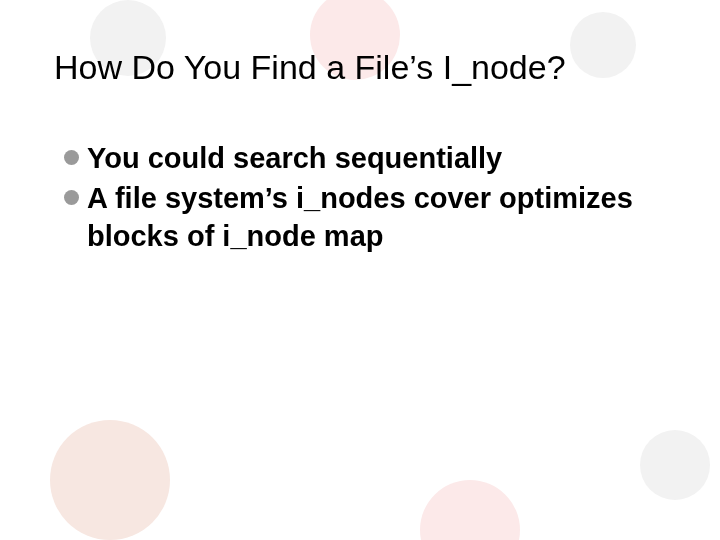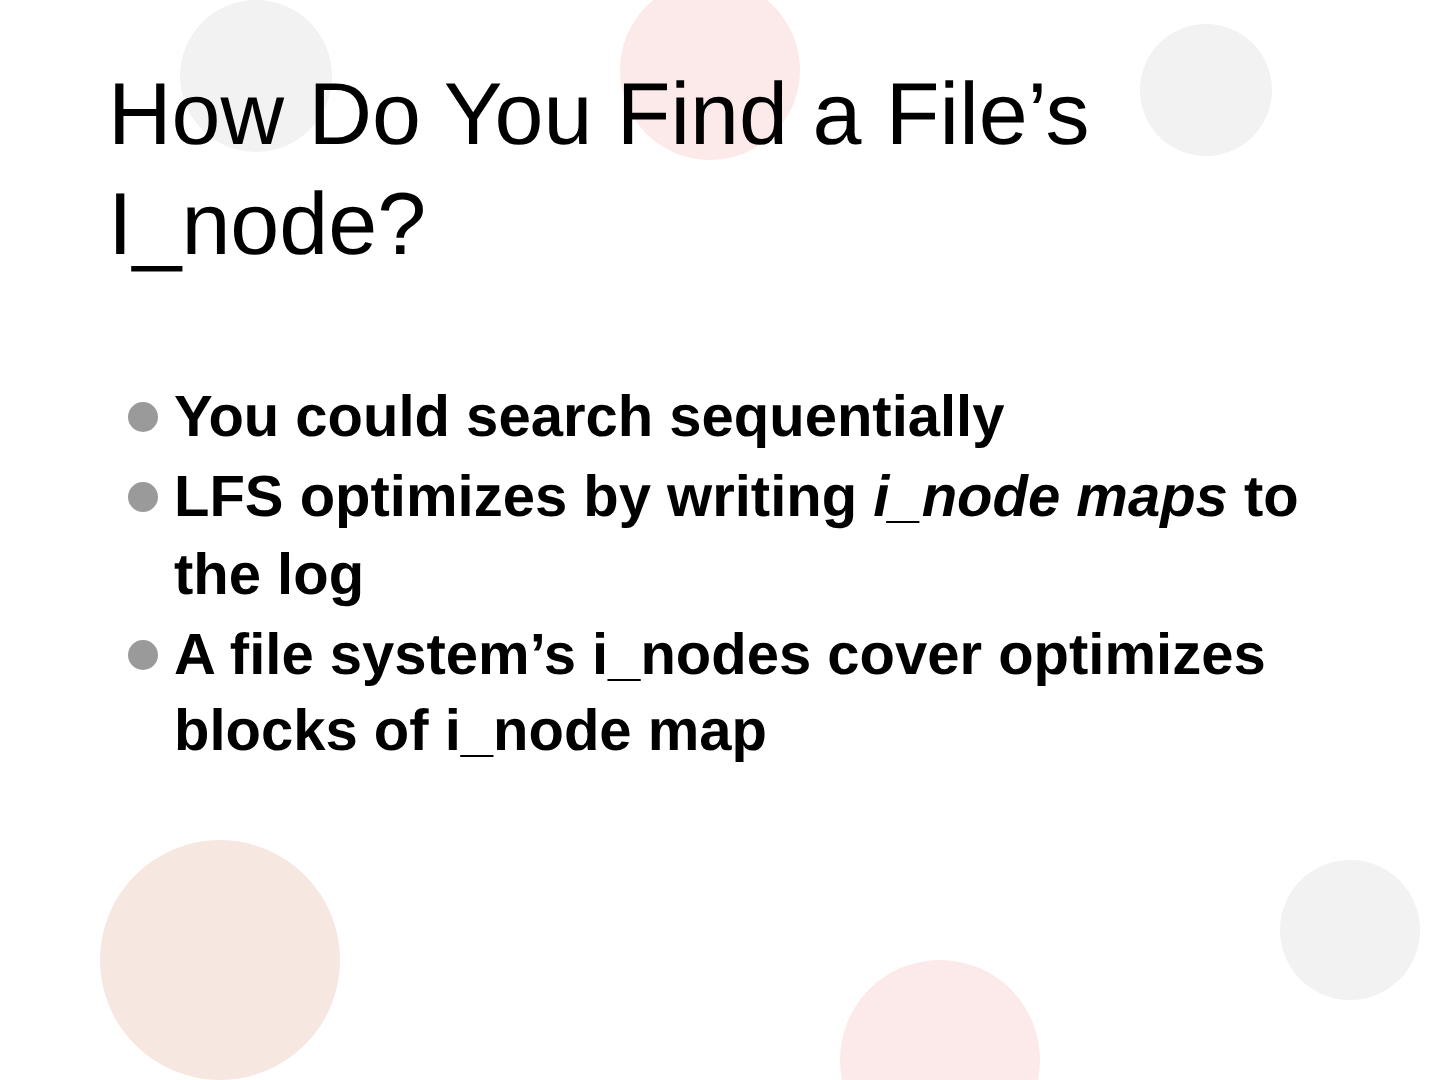--- a/index.html
+++ b/index.html
@@ -22,23 +22,23 @@
     position: absolute;
     border-radius: 50%;
   }
   .slide {
     position: relative;
     z-index: 1;
     padding: 30px 50px 0 54px;
     box-sizing: border-box;
   }
   .title {
-    font-size: 44px;
+    font-size: 34px;
     line-height: 1.25;
-    margin: 0 0 50px 0;
+    margin: 16px 0 50px 0;
     font-weight: normal;
   }
   .body {
     padding-left: 10px;
     font-weight: bold;
   }
   .bullet {
     display: flex;
     align-items: flex-start;
     font-size: 29px;
@@ -74,24 +74,20 @@
 <div class="slide">
   <h1 class="title">How Do You Find a File’s I_node?</h1>
 
   <div class="body">
 
     <div class="bullet">
       <span class="dot"></span>
       <span class="text"><span>You could search sequentially</span><span class="italic"></span><span></span></span>
     </div>
 
-    <div class="bullet">
-      <span class="dot"></span>
-      <span class="text"><span>LFS optimizes by writing </span><span class="italic">i_node maps</span><span> to the log</span></span>
-    </div>
 
 
     <div class="bullet">
       <span class="dot"></span>
       <span class="text"><span>A file system’s i_nodes cover optimizes blocks of i_node map</span><span class="italic"></span><span></span></span>
     </div>
 
   </div>
 </div>
 

